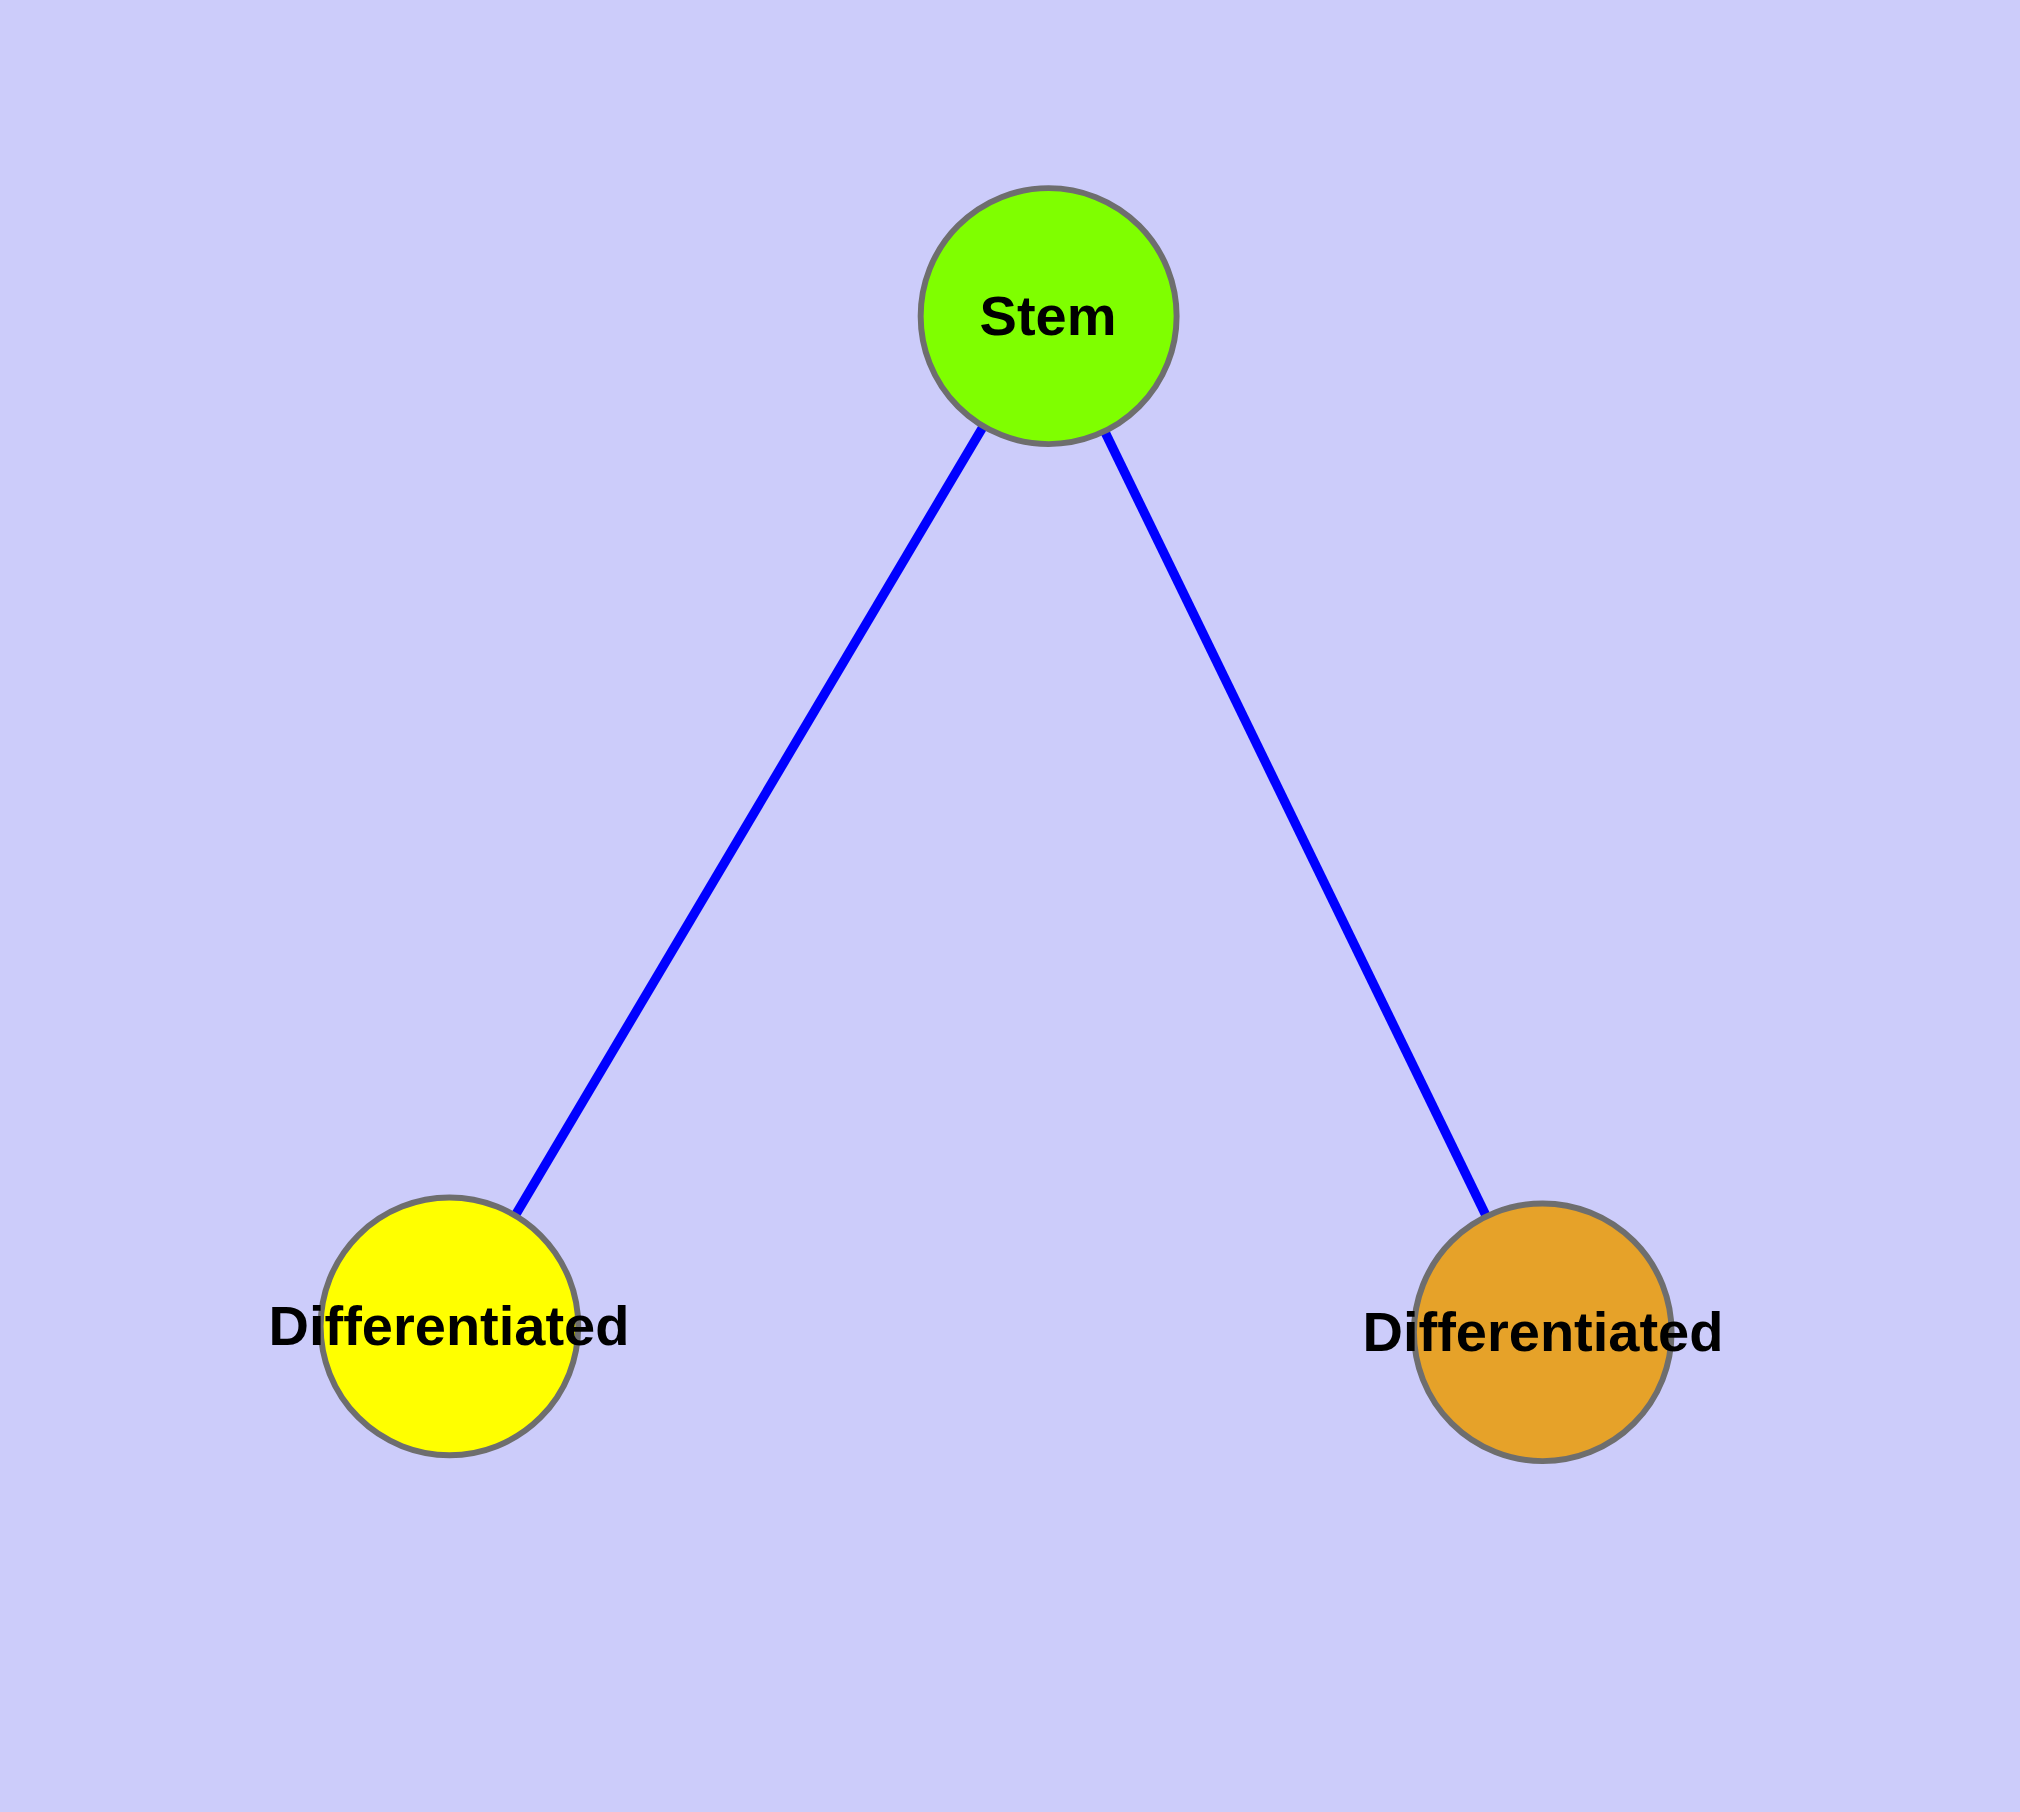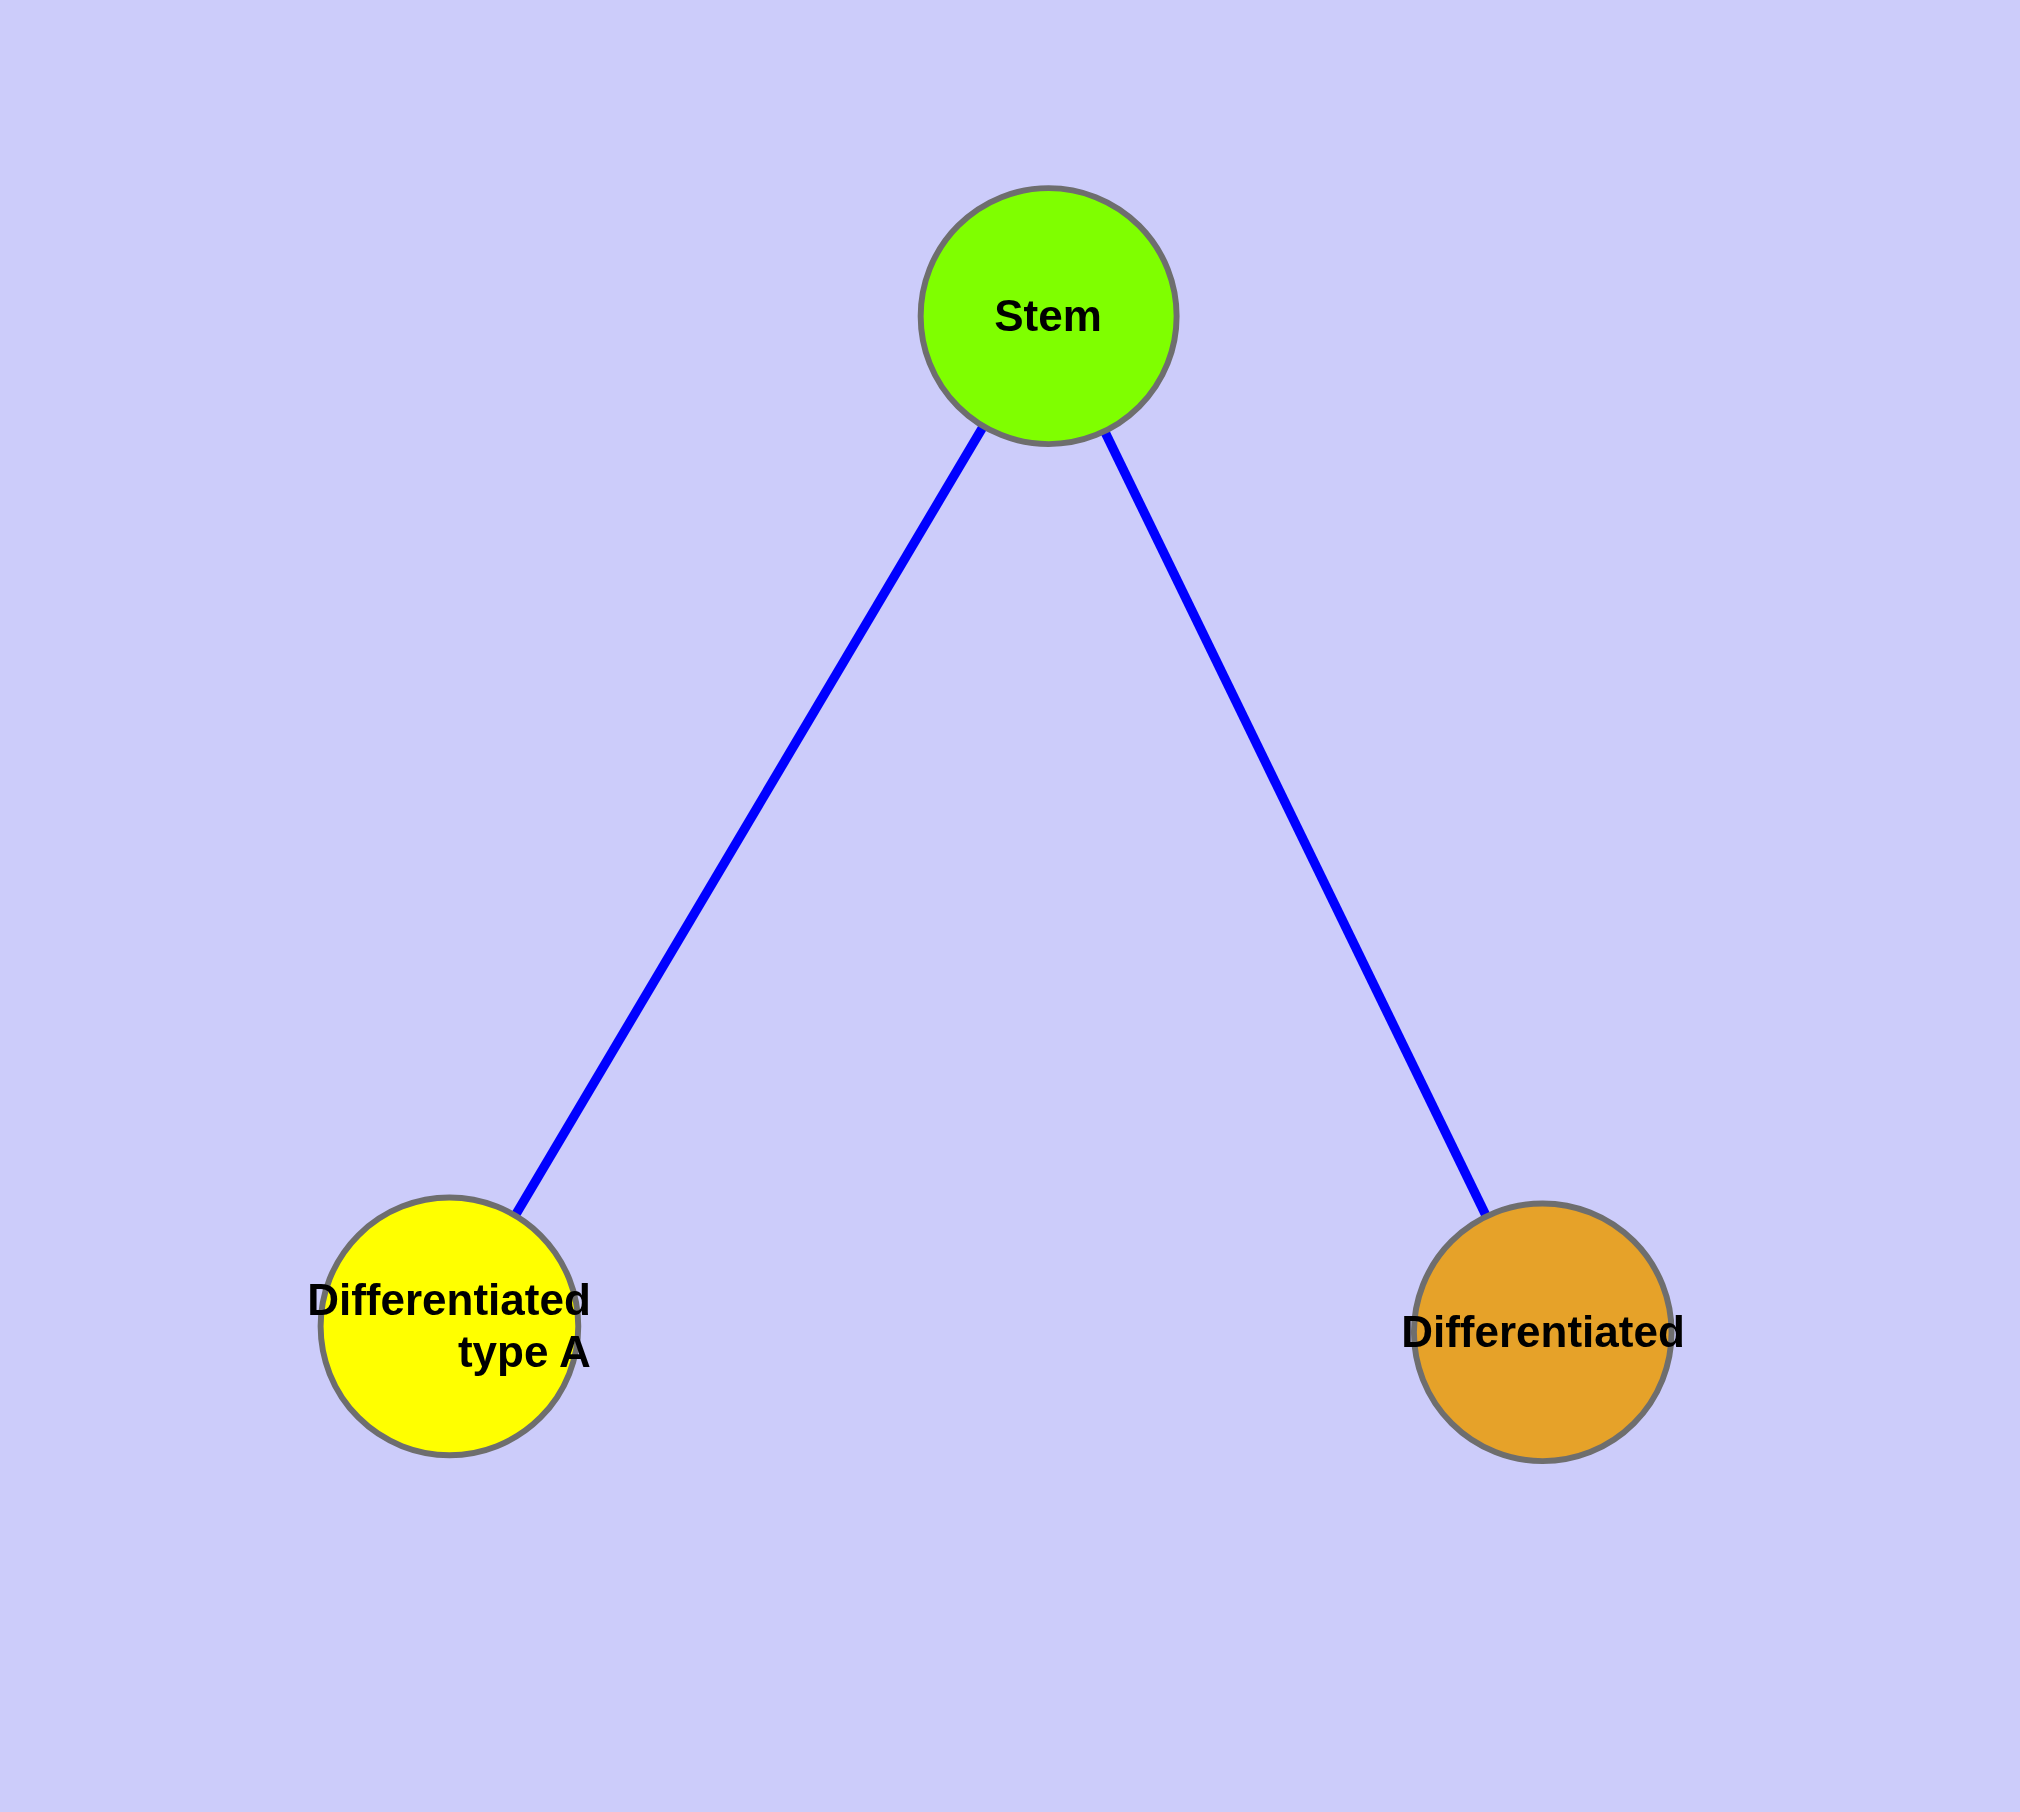--- a/index.html
+++ b/index.html
@@ -20,23 +20,23 @@
     left: 0;
     top: 0;
     width: 2021px;
     height: 1812px;
   }
   .node-label {
     position: absolute;
     color: #000000;
     font-family: "Liberation Sans", sans-serif;
     font-weight: bold;
-    font-size: 44px;
+    font-size: 56px;
     line-height: 1.18;
-    text-align: right;
+    text-align: center;
     white-space: pre;
     pointer-events: none;
     transform: translate(-50%, -50%);
   }
 </style>
 </head>
 <body>
 
 <div id="canvas">
 
@@ -47,18 +47,18 @@
       </g>
     <g id="node-layer">
         <circle cx="1237" cy="373" r="151" fill="#7fff00" stroke="#6e6e6e" stroke-width="7"></circle>
         <circle cx="530" cy="1565" r="152" fill="#ffff00" stroke="#6e6e6e" stroke-width="7"></circle>
         <circle cx="1820" cy="1572" r="152" fill="#e6a229" stroke="#6e6e6e" stroke-width="7"></circle>
       </g>
   </svg>
 
   <div id="label-layer">
       <div class="node-label" style="left: 1048px; top: 316px;"><div>Stem</div></div>
-      <div class="node-label" style="left: 449px; top: 1326px;"><div>Differentiated</div><div>type A</div></div>
+      <div class="node-label" style="left: 449px; top: 1326px;"><div>Differentiated</div></div>
       <div class="node-label" style="left: 1543px; top: 1332px;"><div>Differentiated</div></div>
     </div>
 
 </div>
 
 
 </body></html>

